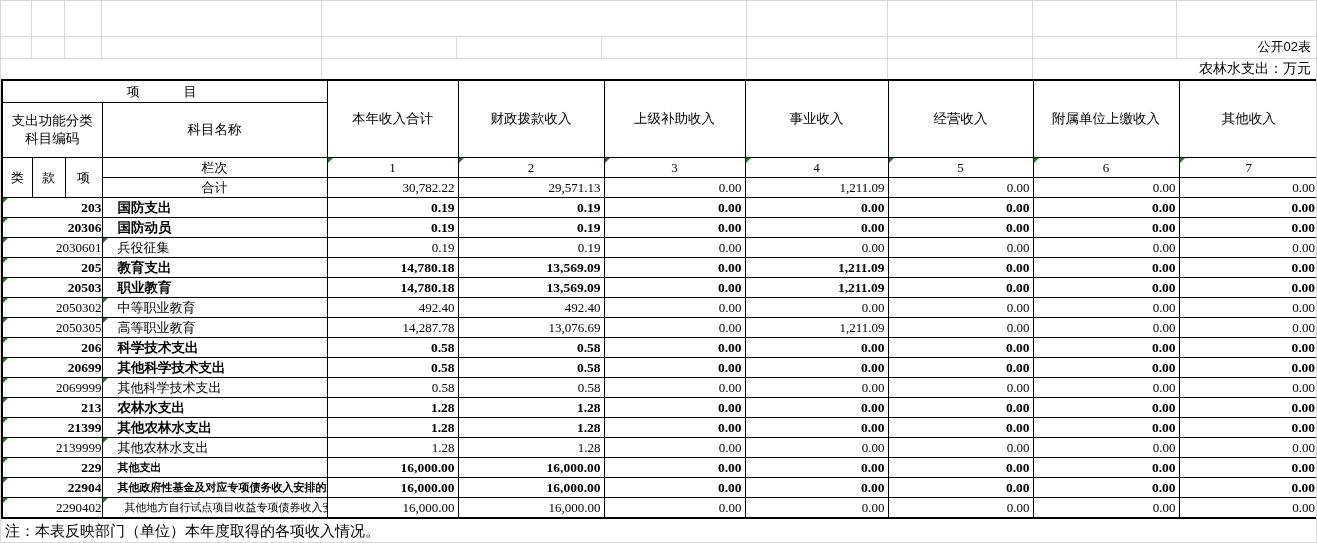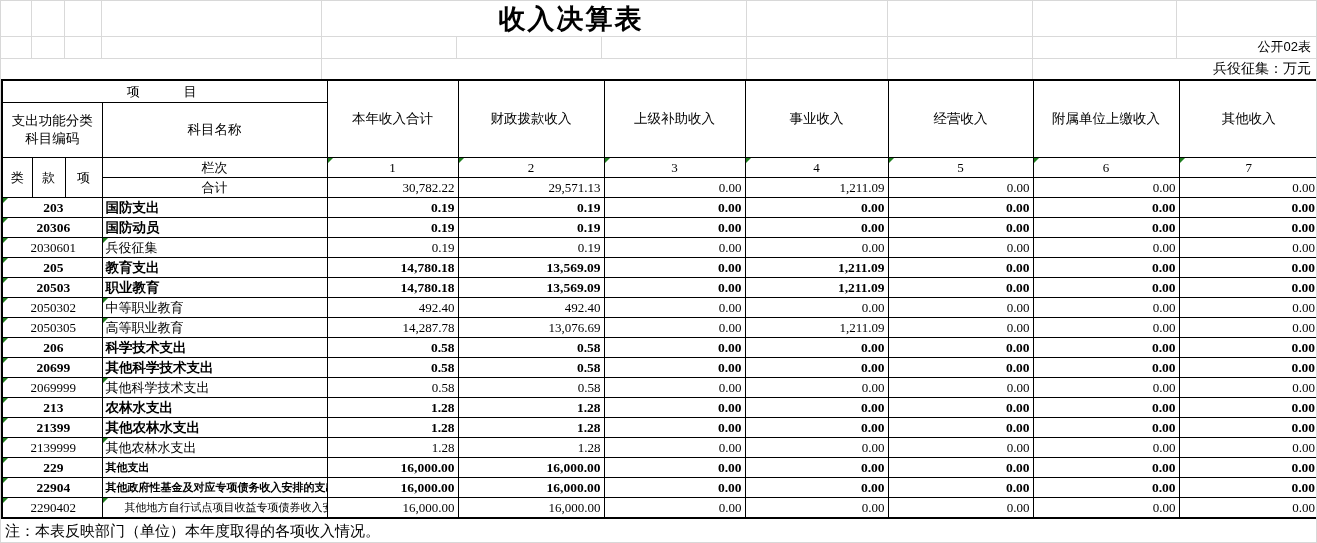--- a/index.html
+++ b/index.html
@@ -21,22 +21,22 @@
   
   table{position:absolute;top:78px;left:0;border-collapse:collapse;table-layout:fixed;
         width:1317px;border:2px solid #000;}
   td{border:1px solid #000;overflow:hidden;white-space:nowrap;font-size:13px;
      padding:0;position:relative;vertical-align:middle;}
   thead td{text-align:center;}
   td.hproj{height:21px;letter-spacing:6px;}
   td.hbig{height:54px;font-size:13.5px;}
   td.hsmall{height:19px;}
   td.num{text-align:right;padding-right:3px;font-family:"Liberation Serif","DejaVu Serif",serif;}
-  td.code{text-align:center;padding-left:2px;font-family:"Liberation Serif","DejaVu Serif",serif;}
-  td.name{text-align:left;padding-left:3px;}
+  td.code{text-align:right;padding-left:2px;font-family:"Liberation Serif","DejaVu Serif",serif;}
+  td.name{text-align:left;padding-left:15px;}
   td.lanci,td.heji{text-align:center;}
   td.colnum{font-family:"Liberation Serif","DejaVu Serif",serif;}
   tbody td{height:19px;}
   .b{font-weight:bold;font-size:13.5px;}
   .ind{padding-left:32px;}
   .sm{font-size:11px;}
   .sm.ind{padding-left:22px;}
   
   .gt::before{content:"";position:absolute;top:0;left:0;width:0;height:0;
               border-top:5px solid #1e7e1e;border-right:5px solid transparent;}
@@ -53,23 +53,22 @@
   <div class="gl glv" style="left:63px;top:0;height:57px;"></div>
   <div class="gl glv" style="left:100px;top:0;height:57px;"></div>
   <div class="gl glv" style="left:320px;top:0;height:78px;"></div>
   <div class="gl glv" style="left:455px;top:35px;height:22px;"></div>
   <div class="gl glv" style="left:600px;top:35px;height:22px;"></div>
   <div class="gl glv" style="left:745px;top:0;height:78px;"></div>
   <div class="gl glv" style="left:886px;top:0;height:78px;"></div>
   <div class="gl glv" style="left:1031px;top:0;height:78px;"></div>
   <div class="gl glv" style="left:1175px;top:0;height:57px;"></div>
 
-  <div id="title">收入决算表</div>
   <div id="sheetlabel">公开02表</div>
-  <div id="amountunit">兵役征集：万元</div>
+  <div id="amountunit">农林水支出：万元</div>
 
   <table>
     <colgroup>
       <col style="width:30px">
         <col style="width:33px">
         <col style="width:37px">
         <col style="width:225px">
       <col style="width:131px">
         <col style="width:146px">
         <col style="width:141px">

